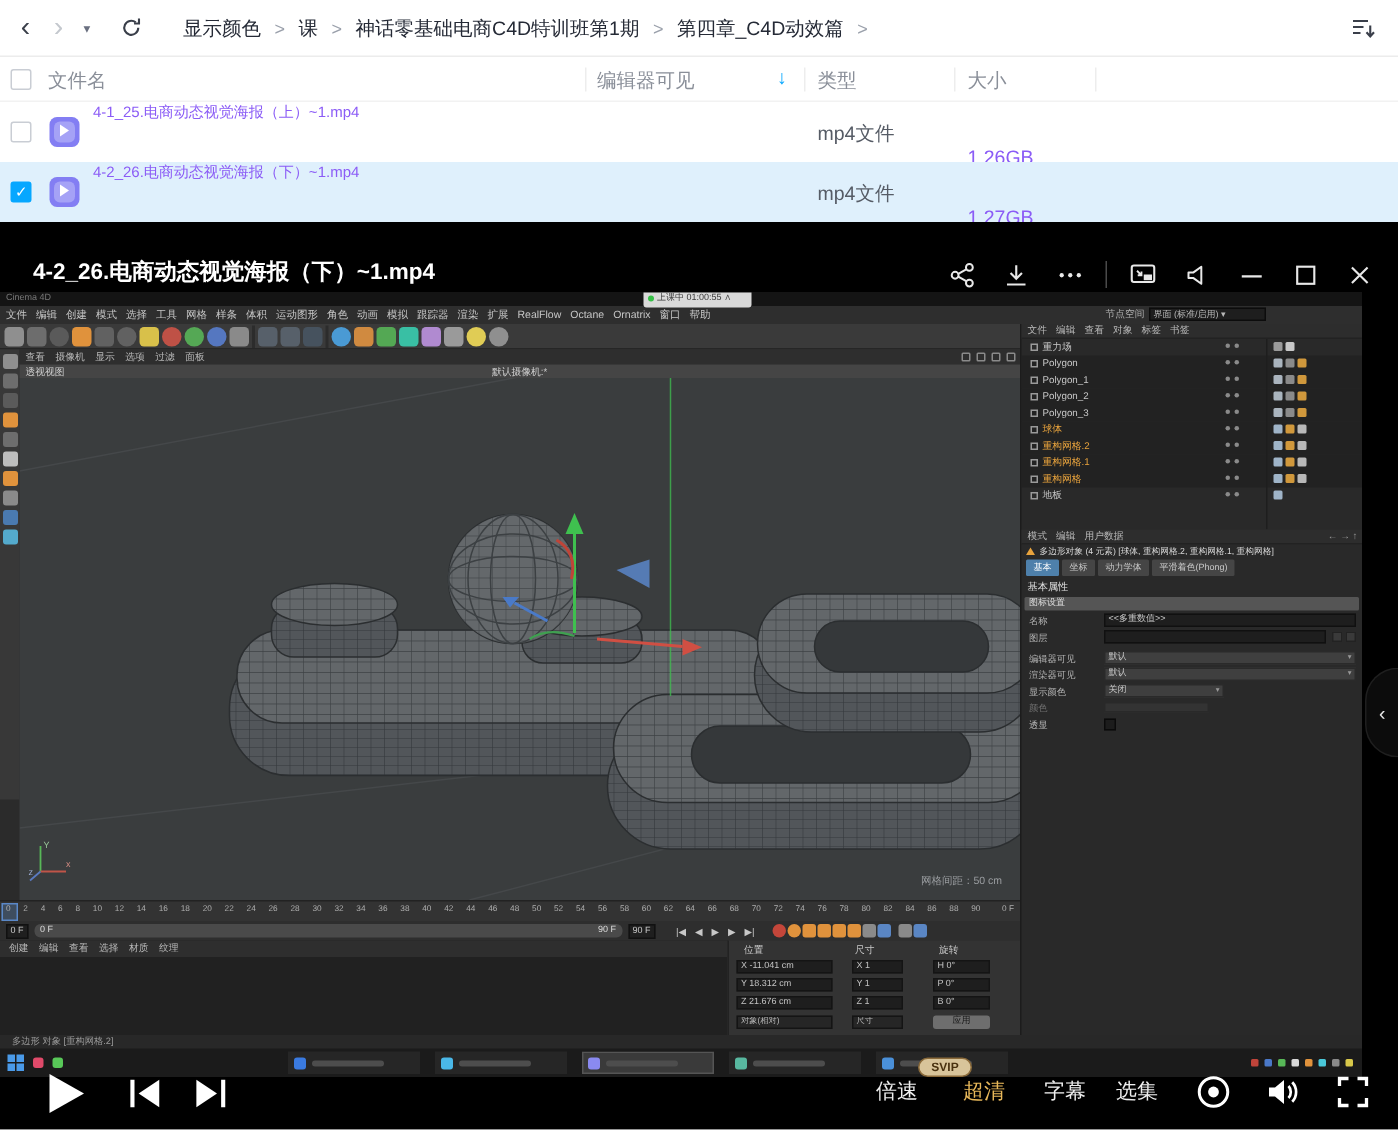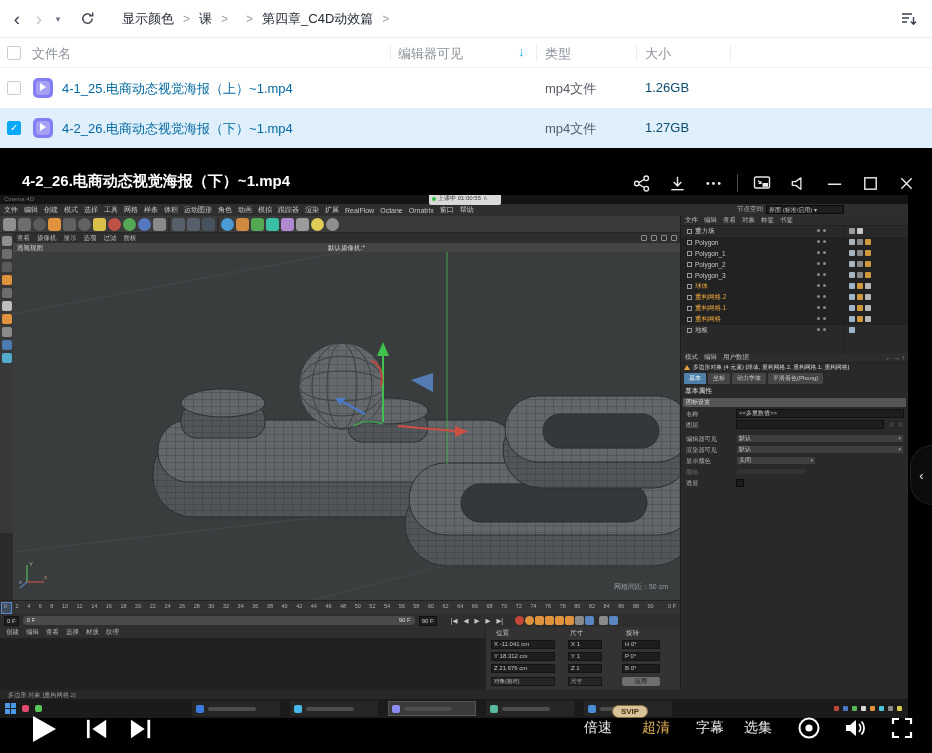--- a/index.html
+++ b/index.html
@@ -31,23 +31,23 @@
 
   .frow { position:absolute; left:0; width:932px; height:40px; background:#fff; }
   .frow.sel { background:#dff0fc; }
   .frow .cb { top:13px; }
   .ficon { position:absolute; left:33px; top:10px; width:20px; height:20px; border-radius:5px;
            background:#837ef3; }
   .ficon i { position:absolute; left:3px; top:3px; width:14px; height:14px; border-radius:4px;
              background:rgba(255,255,255,.28); }
   .ficon b { position:absolute; left:7px; top:5px; width:0; height:0; border-left:6px solid #fff;
              border-top:4.5px solid transparent; border-bottom:4.5px solid transparent; }
-  .fname { position:absolute; left:62px; top:12px; font-size:13px; color:#0369a1; }
+  .fname { position:absolute; left:62px; top:0; font-size:10px; color:#8b5cf6; }
   .ftype { position:absolute; left:545px; top:12px; font-size:13px; color:#565c66; }
-  .fsize { position:absolute; left:645px; top:12px; font-size:13px; color:#0c4a6e; }
+  .fsize { position:absolute; left:645px; top:29px; font-size:13px; color:#8b5cf6; }
 
   
   .player { position:absolute; left:0; top:148px; width:932px; height:605px; background:#000; }
   .ptitle { position:absolute; left:22px; top:24px; font-size:15px; font-weight:bold; color:#fff; z-index:30; }
   .picons { position:absolute; right:8px; top:22px; display:flex; align-items:center; z-index:30; }
   .picon { width:36px; height:26px; display:flex; align-items:center; justify-content:center; cursor:pointer; }
   .pdivider { width:1px; height:18px; background:#4a4a4a; margin:0 6px; }
 
   
   .video { position:absolute; left:0; top:47px; width:908px; height:523px; background:#2b2b2b; overflow:hidden; }
@@ -218,20 +218,21 @@
         </svg>
     </span>
     <div class="crumbs">
 
         <span class="crumb">显示颜色</span>
         <span class="bsep">&gt;</span>
 
         <span class="crumb">课</span>
         <span class="bsep">&gt;</span>
 
+        <span class="crumb">神话零基础电商C4D特训班第1期</span>
         <span class="bsep">&gt;</span>
 
         <span class="crumb">第四章_C4D动效篇</span>
         <span class="bsep">&gt;</span>
       </div>
     <span class="sorticon">
       <svg width="18" height="18" viewBox="0 0 18 18">
           <path d="M2 4h10M2 8h7M2 12h5" stroke="#3a3f4a" stroke-width="1.4"></path>
           <path d="M13.5 7v7M11 11.5l2.5 2.8 2.5-2.8" fill="none" stroke="#3a3f4a" stroke-width="1.4"></path>
         </svg>

